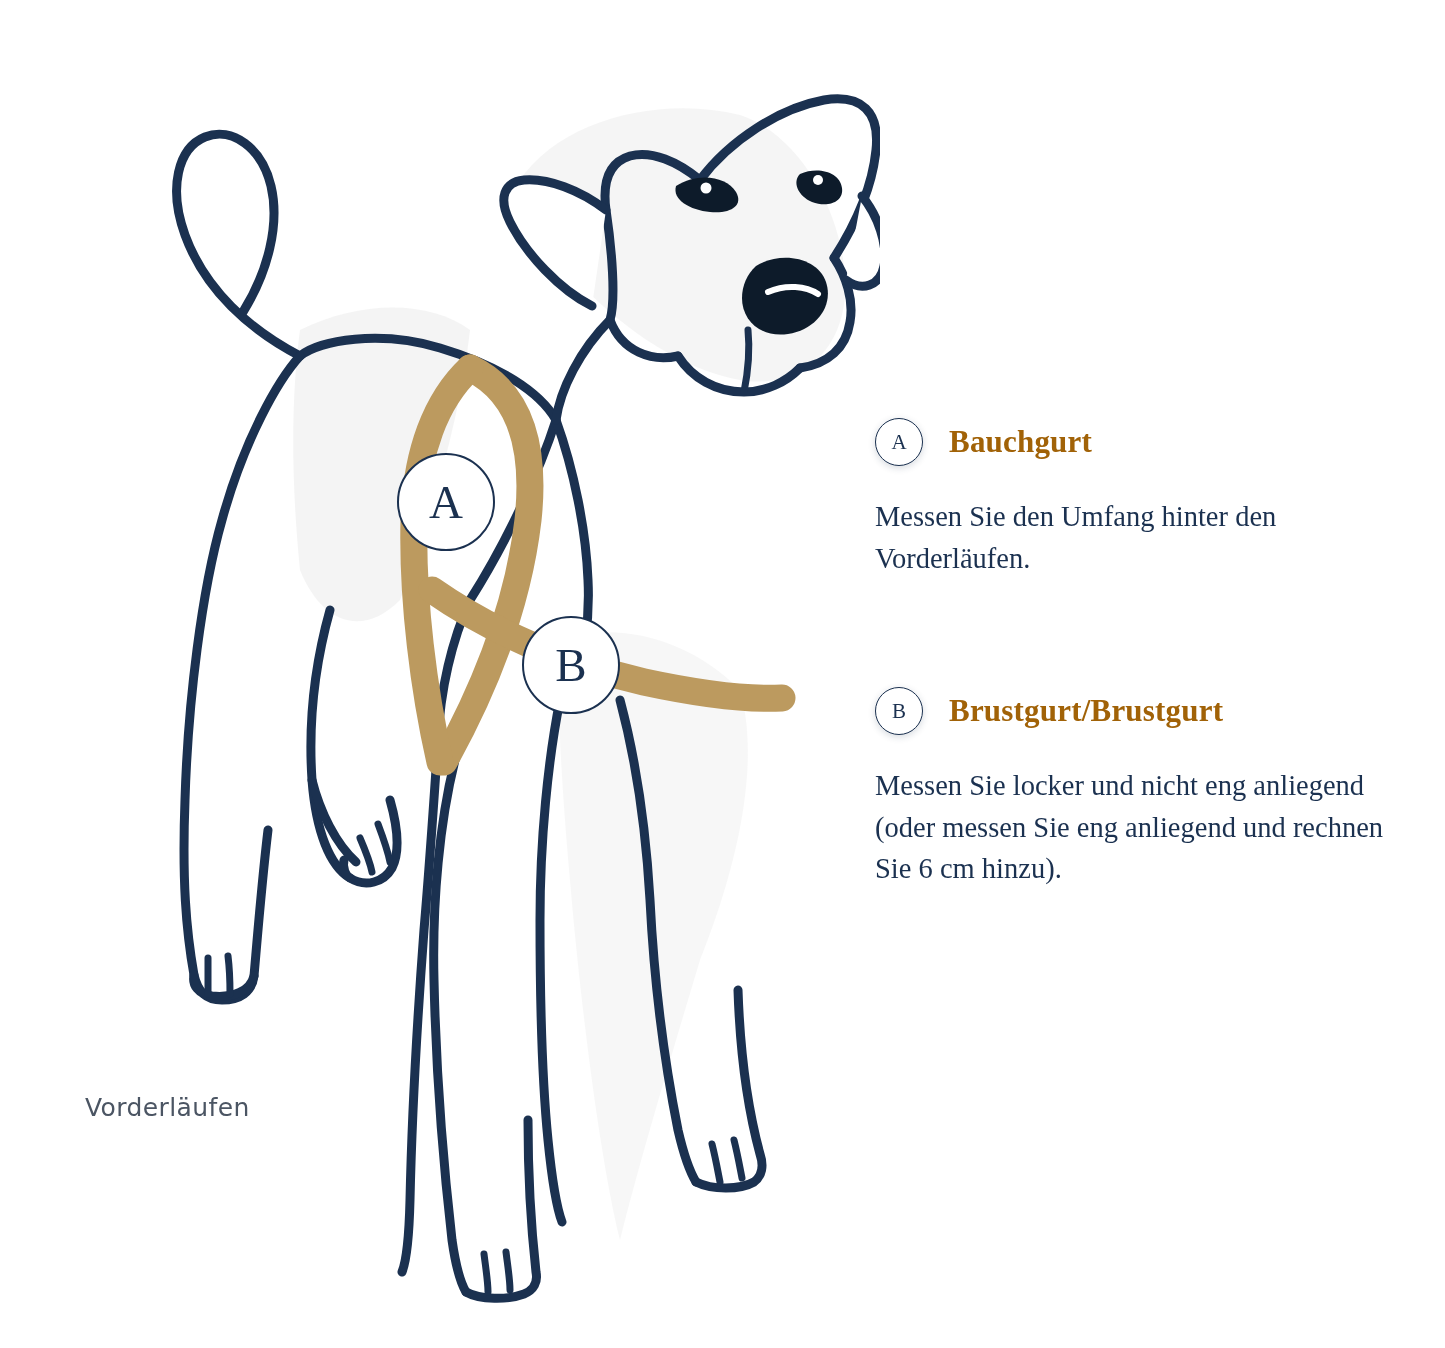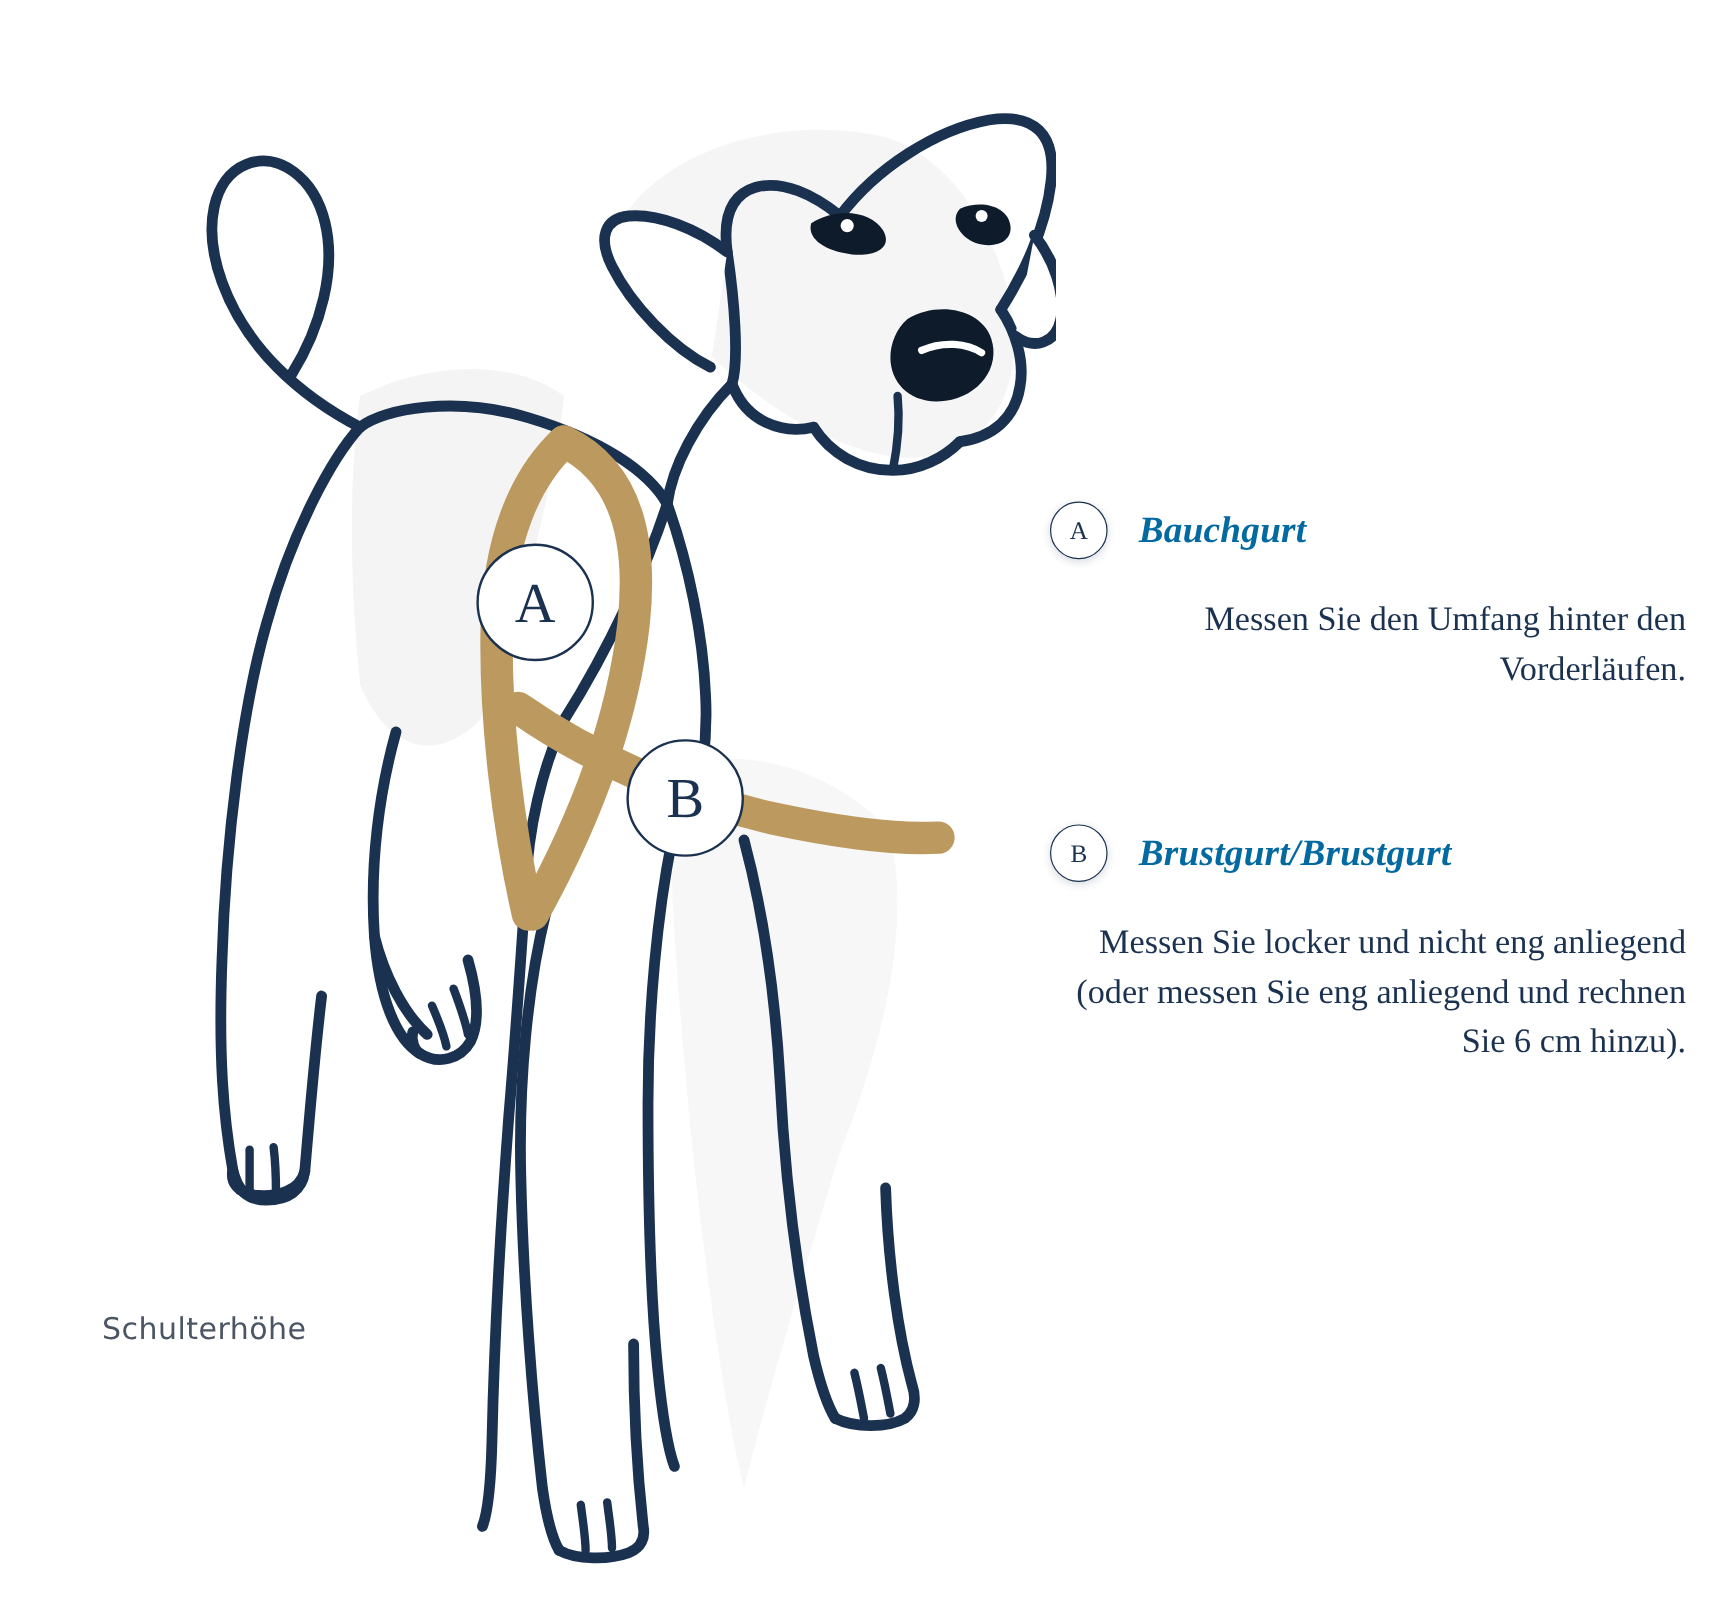--- a/index.html
+++ b/index.html
@@ -74,34 +74,33 @@
     justify-content: center;
     font-family: "Liberation Serif", serif;
     font-size: 21px;
     color: #1b3150;
     flex: none;
   }
   .legend-title {
     font-family: "Liberation Serif", serif;
     font-weight: bold;
     font-size: 31px;
-    color: #0369a1;
+    color: #a16207;
     letter-spacing: 0.2px;
     white-space: nowrap;
-    font-style: italic;
   }
   .legend-body p {
     margin: 0 0 26px 0;
     font-family: "Liberation Serif", serif;
     font-size: 28.5px;
     line-height: 1.46;
     color: #1b3150;
     max-width: 530px;
   }
-  .legend-body p:last-child { margin-bottom: 0; text-align: right; }
+  .legend-body p:last-child { margin-bottom: 0; }
 
   .legend-entry.second { margin-top: 108px; }
 </style>
 </head>
 <body>
 
 <div id="diagram-root">
 
   <div class="illustration">
     <svg viewBox="0 0 880 1348" xmlns="http://www.w3.org/2000/svg">
@@ -225,21 +224,21 @@
       </g>
 
       <g>
         <circle cx="571" cy="665" r="48" fill="#ffffff" stroke="#1b3150" stroke-width="2"></circle>
         <text x="571" y="681" text-anchor="middle" font-family="Liberation Serif, serif" font-size="47" fill="#1b3150">B</text>
       </g>
 
     </svg>
   </div>
 
-  <div class="brand-label">Schulterhöhe</div>
+  <div class="brand-label">Vorderläufen</div>
 
   <div class="legend">
 
     <div class="legend-entry">
       <div class="legend-head">
         <div class="badge">A</div>
         <div class="legend-title">Bauchgurt</div>
       </div>
       <div class="legend-body">
         <p>Messen Sie den Umfang hinter den Vorderläufen.</p>

